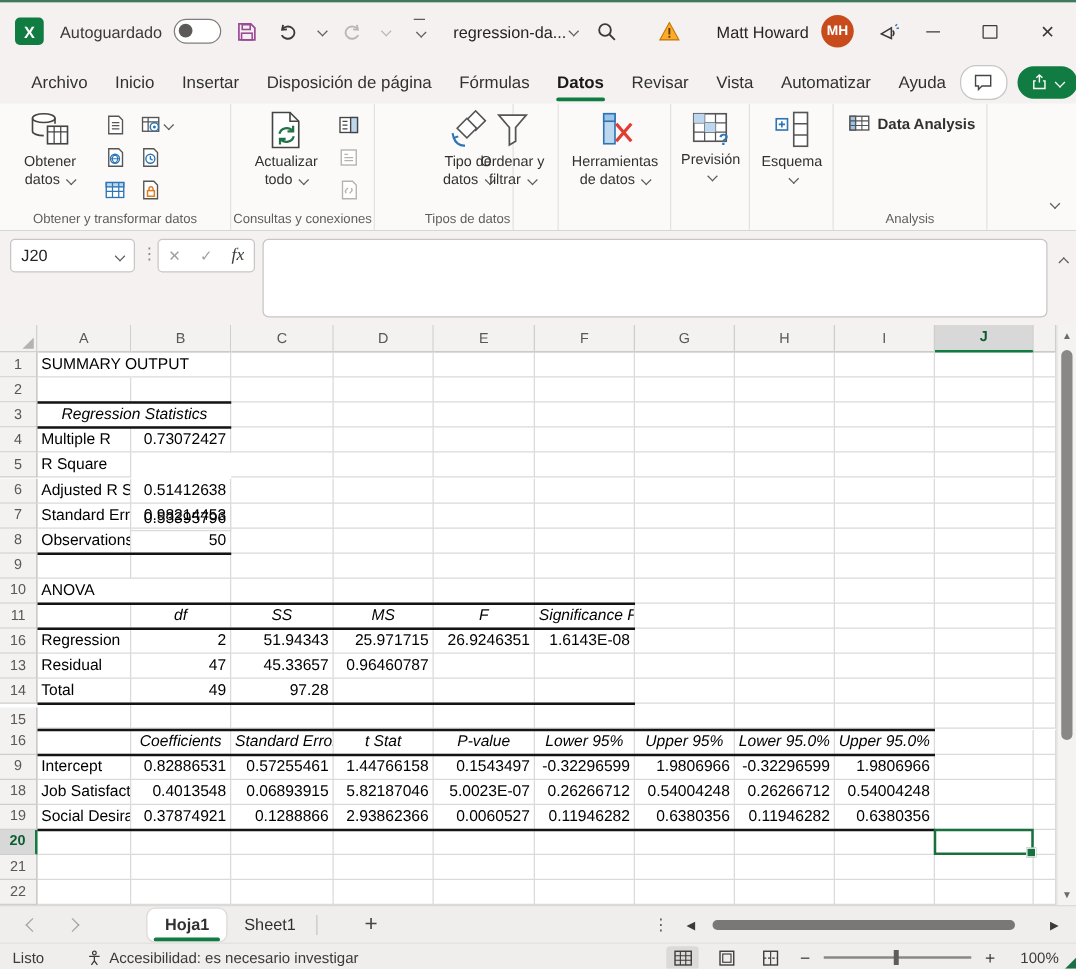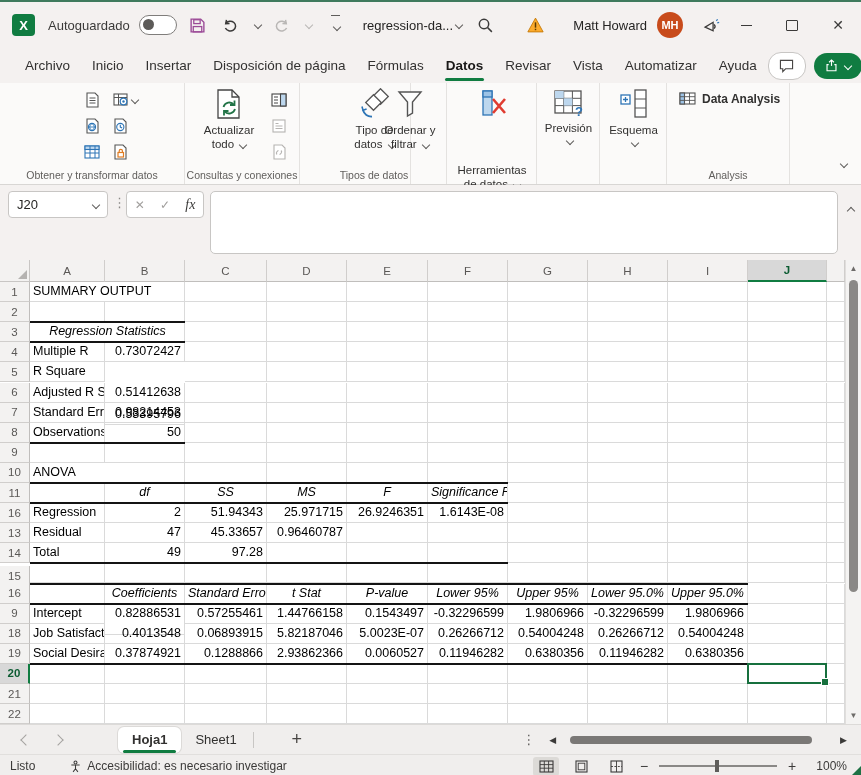--- a/index.html
+++ b/index.html
@@ -211,20 +211,30 @@
             <path d="M4.5 7 h-2 v7.5 h11 V7 h-2" stroke="#fff" stroke-width="1.4" fill="none"></path>
           </svg>
         <i class="cv w"></i>
       </div>
     </div>
   </div>
 
   <div class="ribbon">
 
     <div class="rgroup" style="left:0;width:185px;">
+      <div class="bigbtn" style="left:10px;width:60px;">
+        <svg width="34" height="32" viewBox="0 0 34 32">
+            <ellipse cx="12" cy="6.5" rx="9" ry="3.5" fill="#fff" stroke="#444" stroke-width="1.3"></ellipse>
+            <path d="M3 6.5 V17 c0 2 4 3.5 9 3.5" fill="none" stroke="#444" stroke-width="1.3"></path>
+            <path d="M21 6.5 V11" fill="none" stroke="#444" stroke-width="1.3"></path>
+            <rect x="15" y="13" width="16" height="14" fill="#fff" stroke="#444" stroke-width="1.3"></rect>
+            <path d="M15 17.5 h16 M20.3 13 v14 M25.6 13 v14" stroke="#444" stroke-width="1"></path>
+          </svg>
+        <span class="blabel"><span>Obtener datos</span> <i class="cv"></i></span>
+      </div>
       <div class="smallbtn" style="left:80px;top:6px;">
         <svg width="15" height="16" viewBox="0 0 14 16">
             <path d="M1.5 1 h8 l3 3 v11 h-11 z" fill="#fff" stroke="#555" stroke-width="1.1"></path>
             <path d="M4 6 h6 M4 8.5 h6 M4 11 h6" stroke="#555" stroke-width="1"></path>
           </svg>
       </div>
       <div class="smallbtn" style="left:108px;top:6px;width:34px;">
         <svg width="16" height="16" viewBox="0 0 16 16">
             <rect x="1" y="2" width="13" height="11" fill="#fff" stroke="#555" stroke-width="1.1"></rect>
             <path d="M1 5.5 h13 M5.5 2 v11" stroke="#555" stroke-width="1"></path>
@@ -314,21 +324,21 @@
     <div class="rgroup" style="left:373px;width:74px;">
       <div class="bigbtn" style="left:5px;width:64px;">
         <svg width="32" height="32" viewBox="0 0 32 32">
             <path d="M5 4 h22 l-8.5 10 v11 l-5 3 v-14 z" fill="#fdfdfd" stroke="#555" stroke-width="1.4"></path>
           </svg>
         <span class="blabel"><span>Ordenar y filtrar</span> <i class="cv"></i></span>
       </div>
     </div>
 
     <div class="rgroup" style="left:447px;width:90px;">
-      <div class="bigbtn" style="left:5px;width:80px;gap:40px;">
+      <div class="bigbtn" style="left:5px;width:80px;">
         <svg width="32" height="32" viewBox="0 0 32 32">
             <rect x="7" y="3" width="9" height="24" fill="#bdd7ee" stroke="#2e75b6" stroke-width="1.3"></rect>
             <rect x="7" y="3" width="9" height="6" fill="#9dc3e6" stroke="#2e75b6" stroke-width="1.3"></rect>
             <path d="M17 11 L29 25 M29 11 L17 25" stroke="#e03c31" stroke-width="2.6"></path>
           </svg>
         <span class="blabel"><span>Herramientas de datos</span> <i class="cv"></i></span>
       </div>
     </div>
 
     <div class="rgroup" style="left:537px;width:63px;">
@@ -588,21 +598,21 @@
       <div class="g-cell f-hdr" style="left: 267px; top: 323.5px; width: 80px; height: 20.1px;">t Stat</div>
       <div class="g-cell f-hdr" style="left: 347px; top: 323.5px; width: 81px; height: 20.1px;">P-value</div>
       <div class="g-cell f-hdr" style="left: 428px; top: 323.5px; width: 80px; height: 20.1px;">Lower 95%</div>
       <div class="g-cell f-hdr" style="left: 508px; top: 323.5px; width: 80px; height: 20.1px;">Upper 95%</div>
       <div class="g-cell f-hdr" style="left: 588px; top: 323.5px; width: 80px; height: 20.1px;">Lower 95.0%</div>
       <div class="g-cell f-hdr" style="left: 668px; top: 323.5px; width: 80px; height: 20.1px;">Upper 95.0%</div>
       <div class="g-cell" style="left: 748px; top: 323.5px; width: 79px; height: 20.1px;"></div>
       <div class="g-cell" style="left: 827px; top: 323.5px; width: 18px; height: 20.1px;"></div>
       <div class="g-rh" style="top: 343.6px;">9</div>
       <div class="g-cell f-lbl" style="left: 30px; top: 343.6px; width: 75px; height: 20.1px;">Intercept</div>
-      <div class="g-cell f-num" style="left: 105px; top: 343.6px; width: 80px; height: 31px;">0.82886531</div>
+      <div class="g-cell f-num" style="left: 105px; top: 343.6px; width: 80px; height: 20px;">0.82886531</div>
       <div class="g-cell f-num" style="left: 185px; top: 343.6px; width: 82px; height: 20.1px;">0.57255461</div>
       <div class="g-cell f-num" style="left: 267px; top: 343.6px; width: 80px; height: 20.1px;">1.44766158</div>
       <div class="g-cell f-num" style="left: 347px; top: 343.6px; width: 81px; height: 20.1px;">0.1543497</div>
       <div class="g-cell f-num" style="left: 428px; top: 343.6px; width: 80px; height: 20.1px;">-0.32296599</div>
       <div class="g-cell f-num" style="left: 508px; top: 343.6px; width: 80px; height: 20.1px;">1.9806966</div>
       <div class="g-cell f-num" style="left: 588px; top: 343.6px; width: 80px; height: 20.1px;">-0.32296599</div>
       <div class="g-cell f-num" style="left: 668px; top: 343.6px; width: 80px; height: 20.1px;">1.9806966</div>
       <div class="g-cell" style="left: 748px; top: 343.6px; width: 79px; height: 20.1px;"></div>
       <div class="g-cell" style="left: 827px; top: 343.6px; width: 18px; height: 20.1px;"></div>
       <div class="g-rh" style="top: 363.7px;">18</div>

